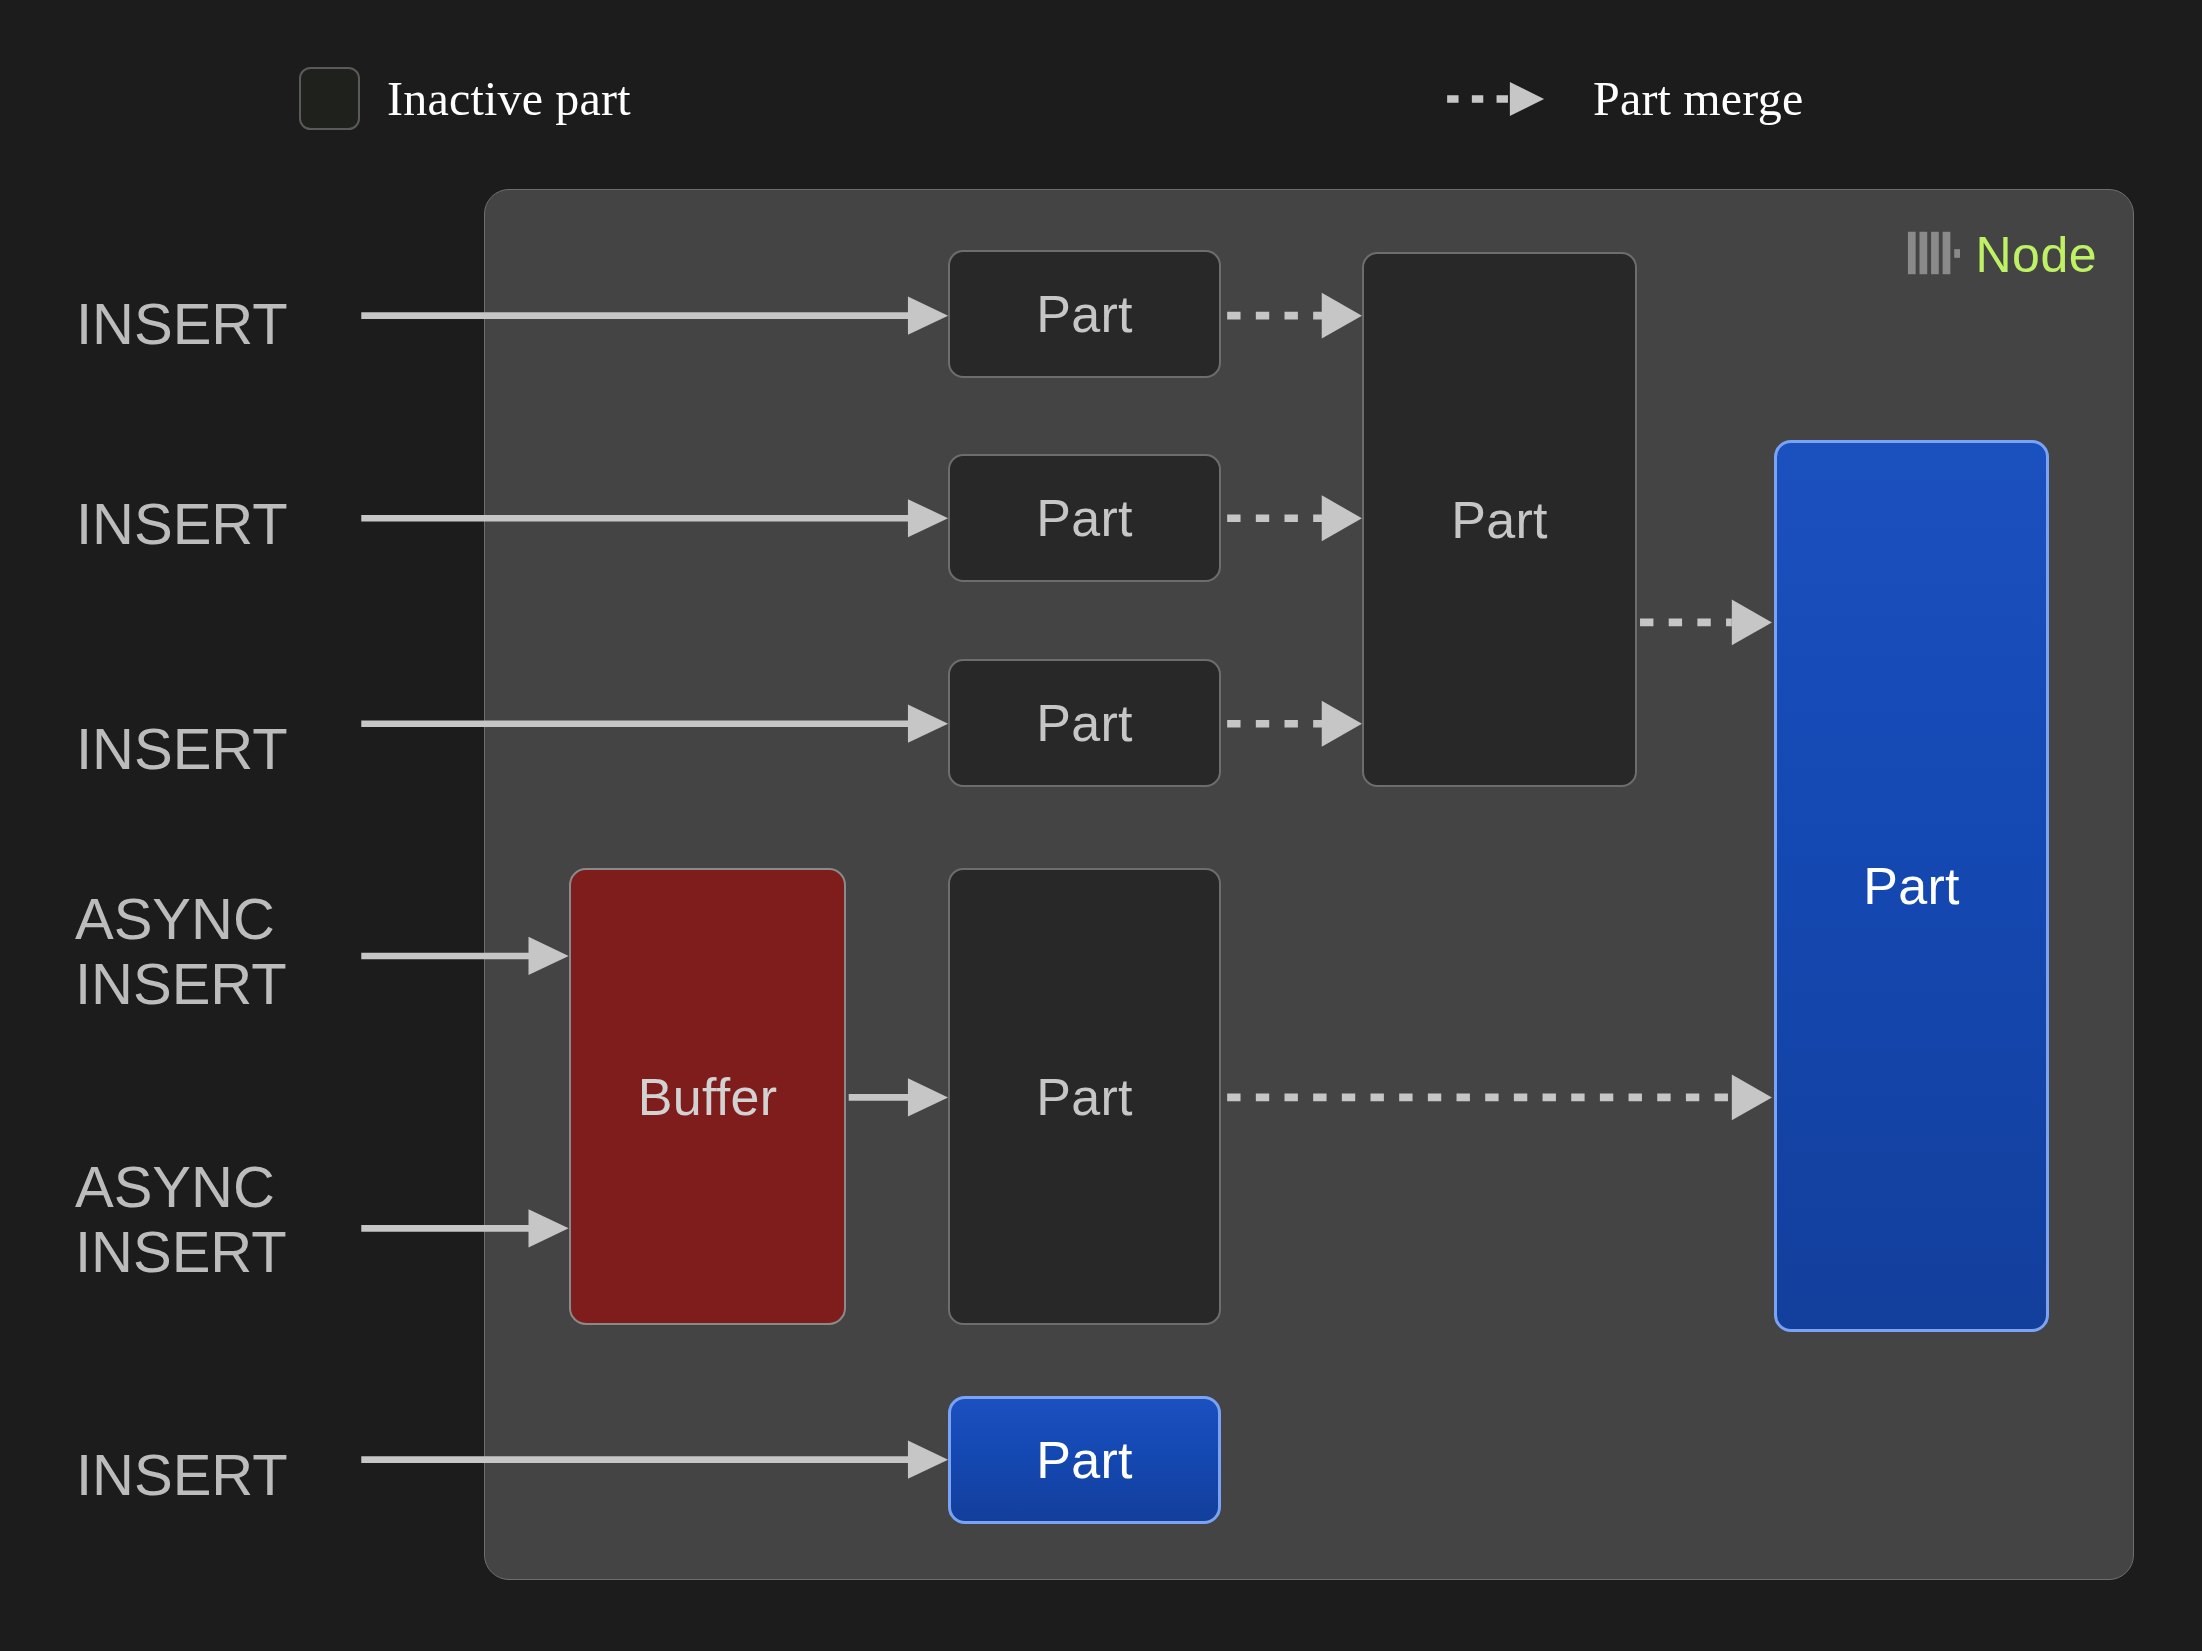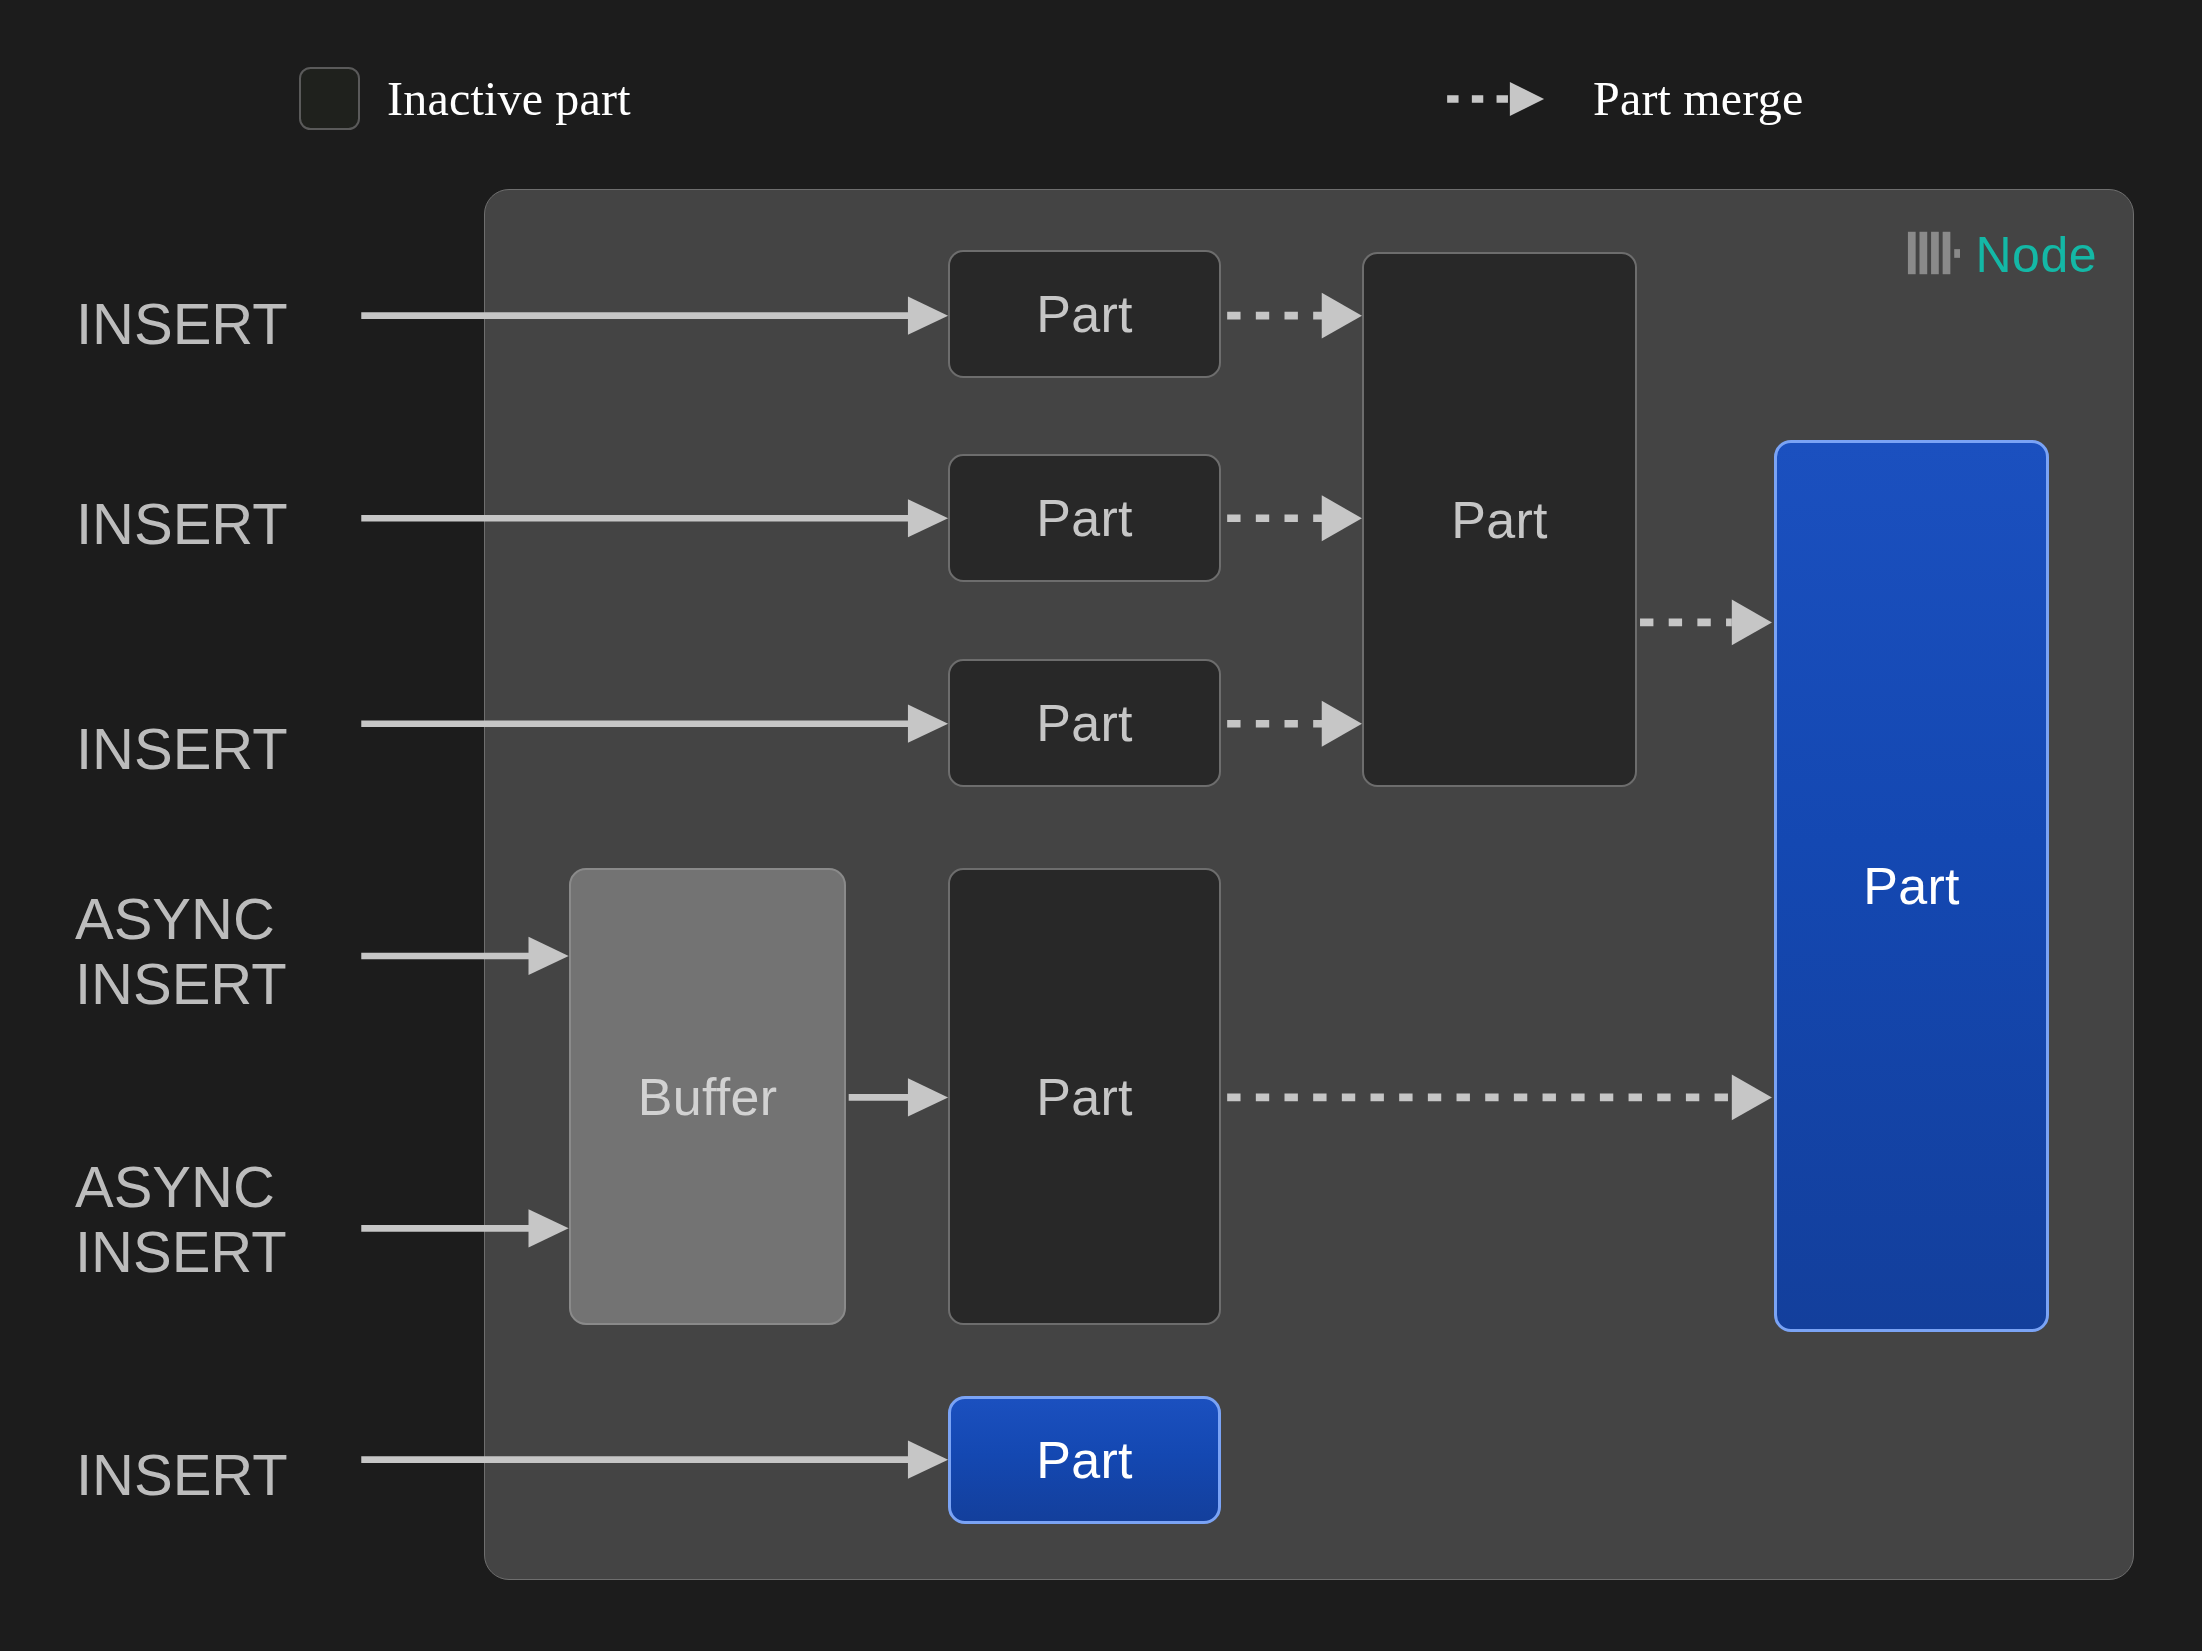--- a/index.html
+++ b/index.html
@@ -77,21 +77,21 @@
     right: 36px;
     top: 31px;
     display: flex;
     align-items: center;
     height: 67px;
   }
   #node-logo {
     display: block;
   }
   #node-label {
-    color: #14b8a6;
+    color: #bef264;
     font-size: 50px;
     margin-left: 15.3px;
     letter-spacing: 0.5px;
   }
 
   
   .source-label {
     position: absolute;
     color: #bcbcbc;
     font-size: 58px;
@@ -113,21 +113,21 @@
     font-size: 52px;
     letter-spacing: 0.3px;
   }
   .box.inactive {
     background: #282828;
     border: 2.9px solid #6d6d6d;
   }
   .box.inactive .box-label { color: #c6c6c6; }
 
   .box.buffer {
-    background: #737373;
+    background: #7f1d1d;
     border: 2.9px solid #8a8a8a;
     border-radius: 17px;
   }
   .box.buffer .box-label { color: #d2d2d2; }
 
   .box.active {
     background: linear-gradient(180deg, #1b50bf 0%, #1448b2 45%, #133f9c 100%);
     border: 3.8px solid #7aa3f5;
     border-radius: 17px;
   }

